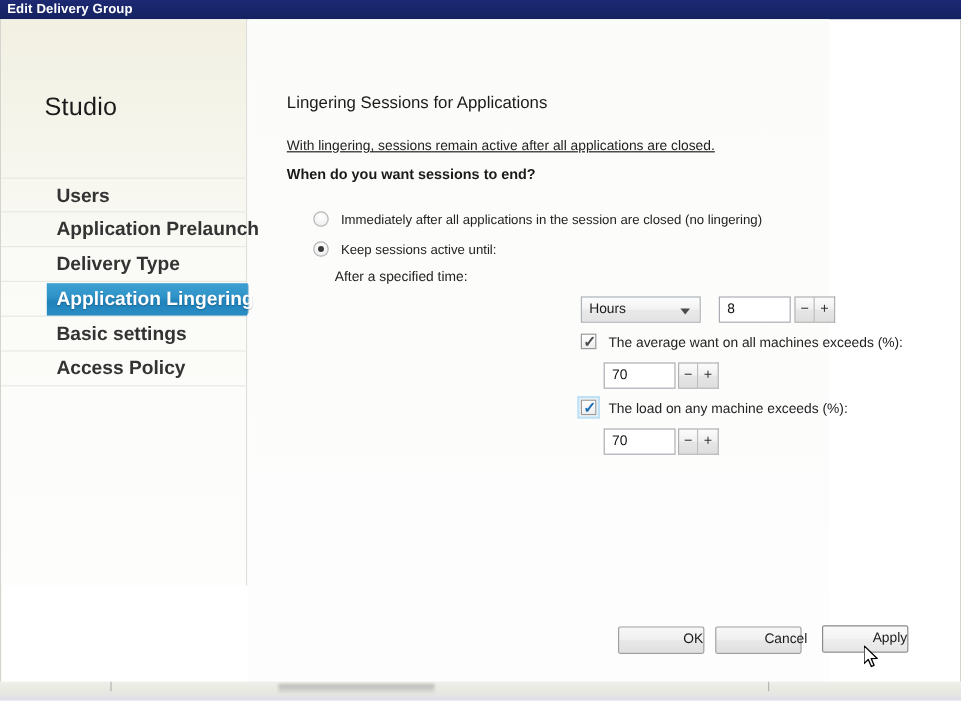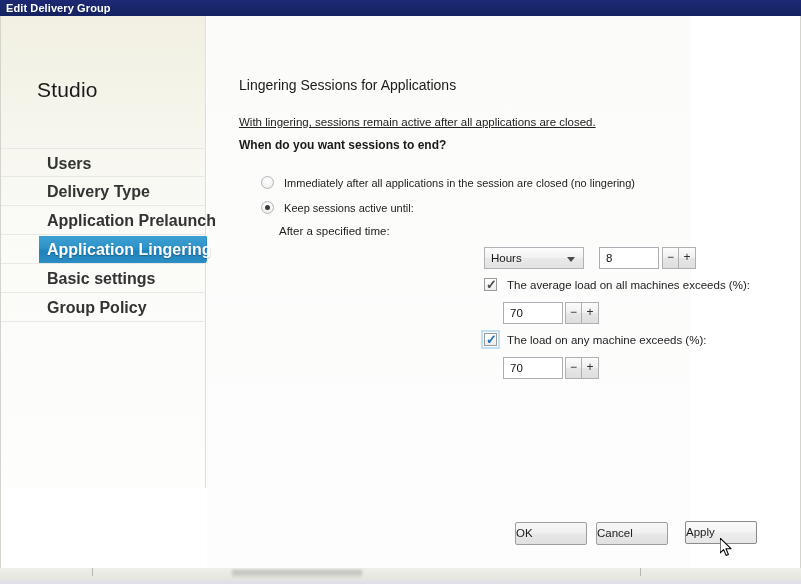--- a/index.html
+++ b/index.html
@@ -249,24 +249,25 @@
     outline-offset: 1px;
   }
   .dlgbtn {
     position: absolute;
     width: 72px; height: 23px;
     border: 1px solid #9e9e9e;
     border-radius: 2px;
     background: linear-gradient(to bottom, #f7f7f7 0%, #f0f0f0 48%, #e8e8e8 52%, #e0e0e0 100%);
     font-size: 11.5px;
     color: #1a1a1a;
-    text-align: left;
+    text-align: right;
     line-height: 21px;
     cursor: default;
     font-family: "Liberation Sans", sans-serif;
+    padding-left: 40px;
   }
   .dlgbtn.ok     { left: 308px; top: 506px; }
   .dlgbtn.cancel { left: 389px; top: 506px; }
   .dlgbtn.apply  { left: 478px; top: 505px;
                    background: linear-gradient(to bottom, #fafafa 0%, #f4f4f4 48%, #ededed 52%, #e6e6e6 100%);
                    border-color: #8a8a8a; }
 
   
   .bottomstrip {
     position: absolute; left: 0; top: 568px;
@@ -317,39 +318,39 @@
     <div class="navpane">
       <div class="studio-title">Studio</div>
 
       <div class="navlist">
 
         <div class="navitem">
           <span class="navlabel">Users</span>
         </div>
 
         <div class="navitem">
+          <span class="navlabel">Application Prelaunch</span>
+        </div>
+
+        <div class="navitem">
           <span class="navlabel">Delivery Type</span>
-        </div>
-
-        <div class="navitem">
-          <span class="navlabel">Application Prelaunch</span>
         </div>
 
         <div class="navitem selected">
           <span class="selbar"></span>
           <span class="seltip"></span>
           <span class="navlabel">Application Lingering</span>
         </div>
 
         <div class="navitem">
           <span class="navlabel">Basic settings</span>
         </div>
 
         <div class="navitem">
-          <span class="navlabel">Group Policy</span>
+          <span class="navlabel">Access Policy</span>
         </div>
 
 
       </div>
     </div>
 
     <div class="content">
 
       <div class="page-title">Lingering Sessions for Applications</div>
       <div class="desc">With lingering, sessions remain active after all applications are closed.</div>
@@ -375,21 +376,21 @@
       <div class="numfield f1">
         <span>8</span>
       </div>
       <div class="spin s1">
         <div class="btn">−</div>
         <div class="btn">+</div>
       </div>
 
       <div class="check-row c1">
         <span class="cbox gray"><span class="tick">✓</span></span>
-        <span>The average load on all machines exceeds (%):</span>
+        <span>The average want on all machines exceeds (%):</span>
       </div>
       <div class="numfield f2">
         <span>70</span>
       </div>
       <div class="spin s2">
         <div class="btn">−</div>
         <div class="btn">+</div>
       </div>
 
       <div class="check-row c2">

